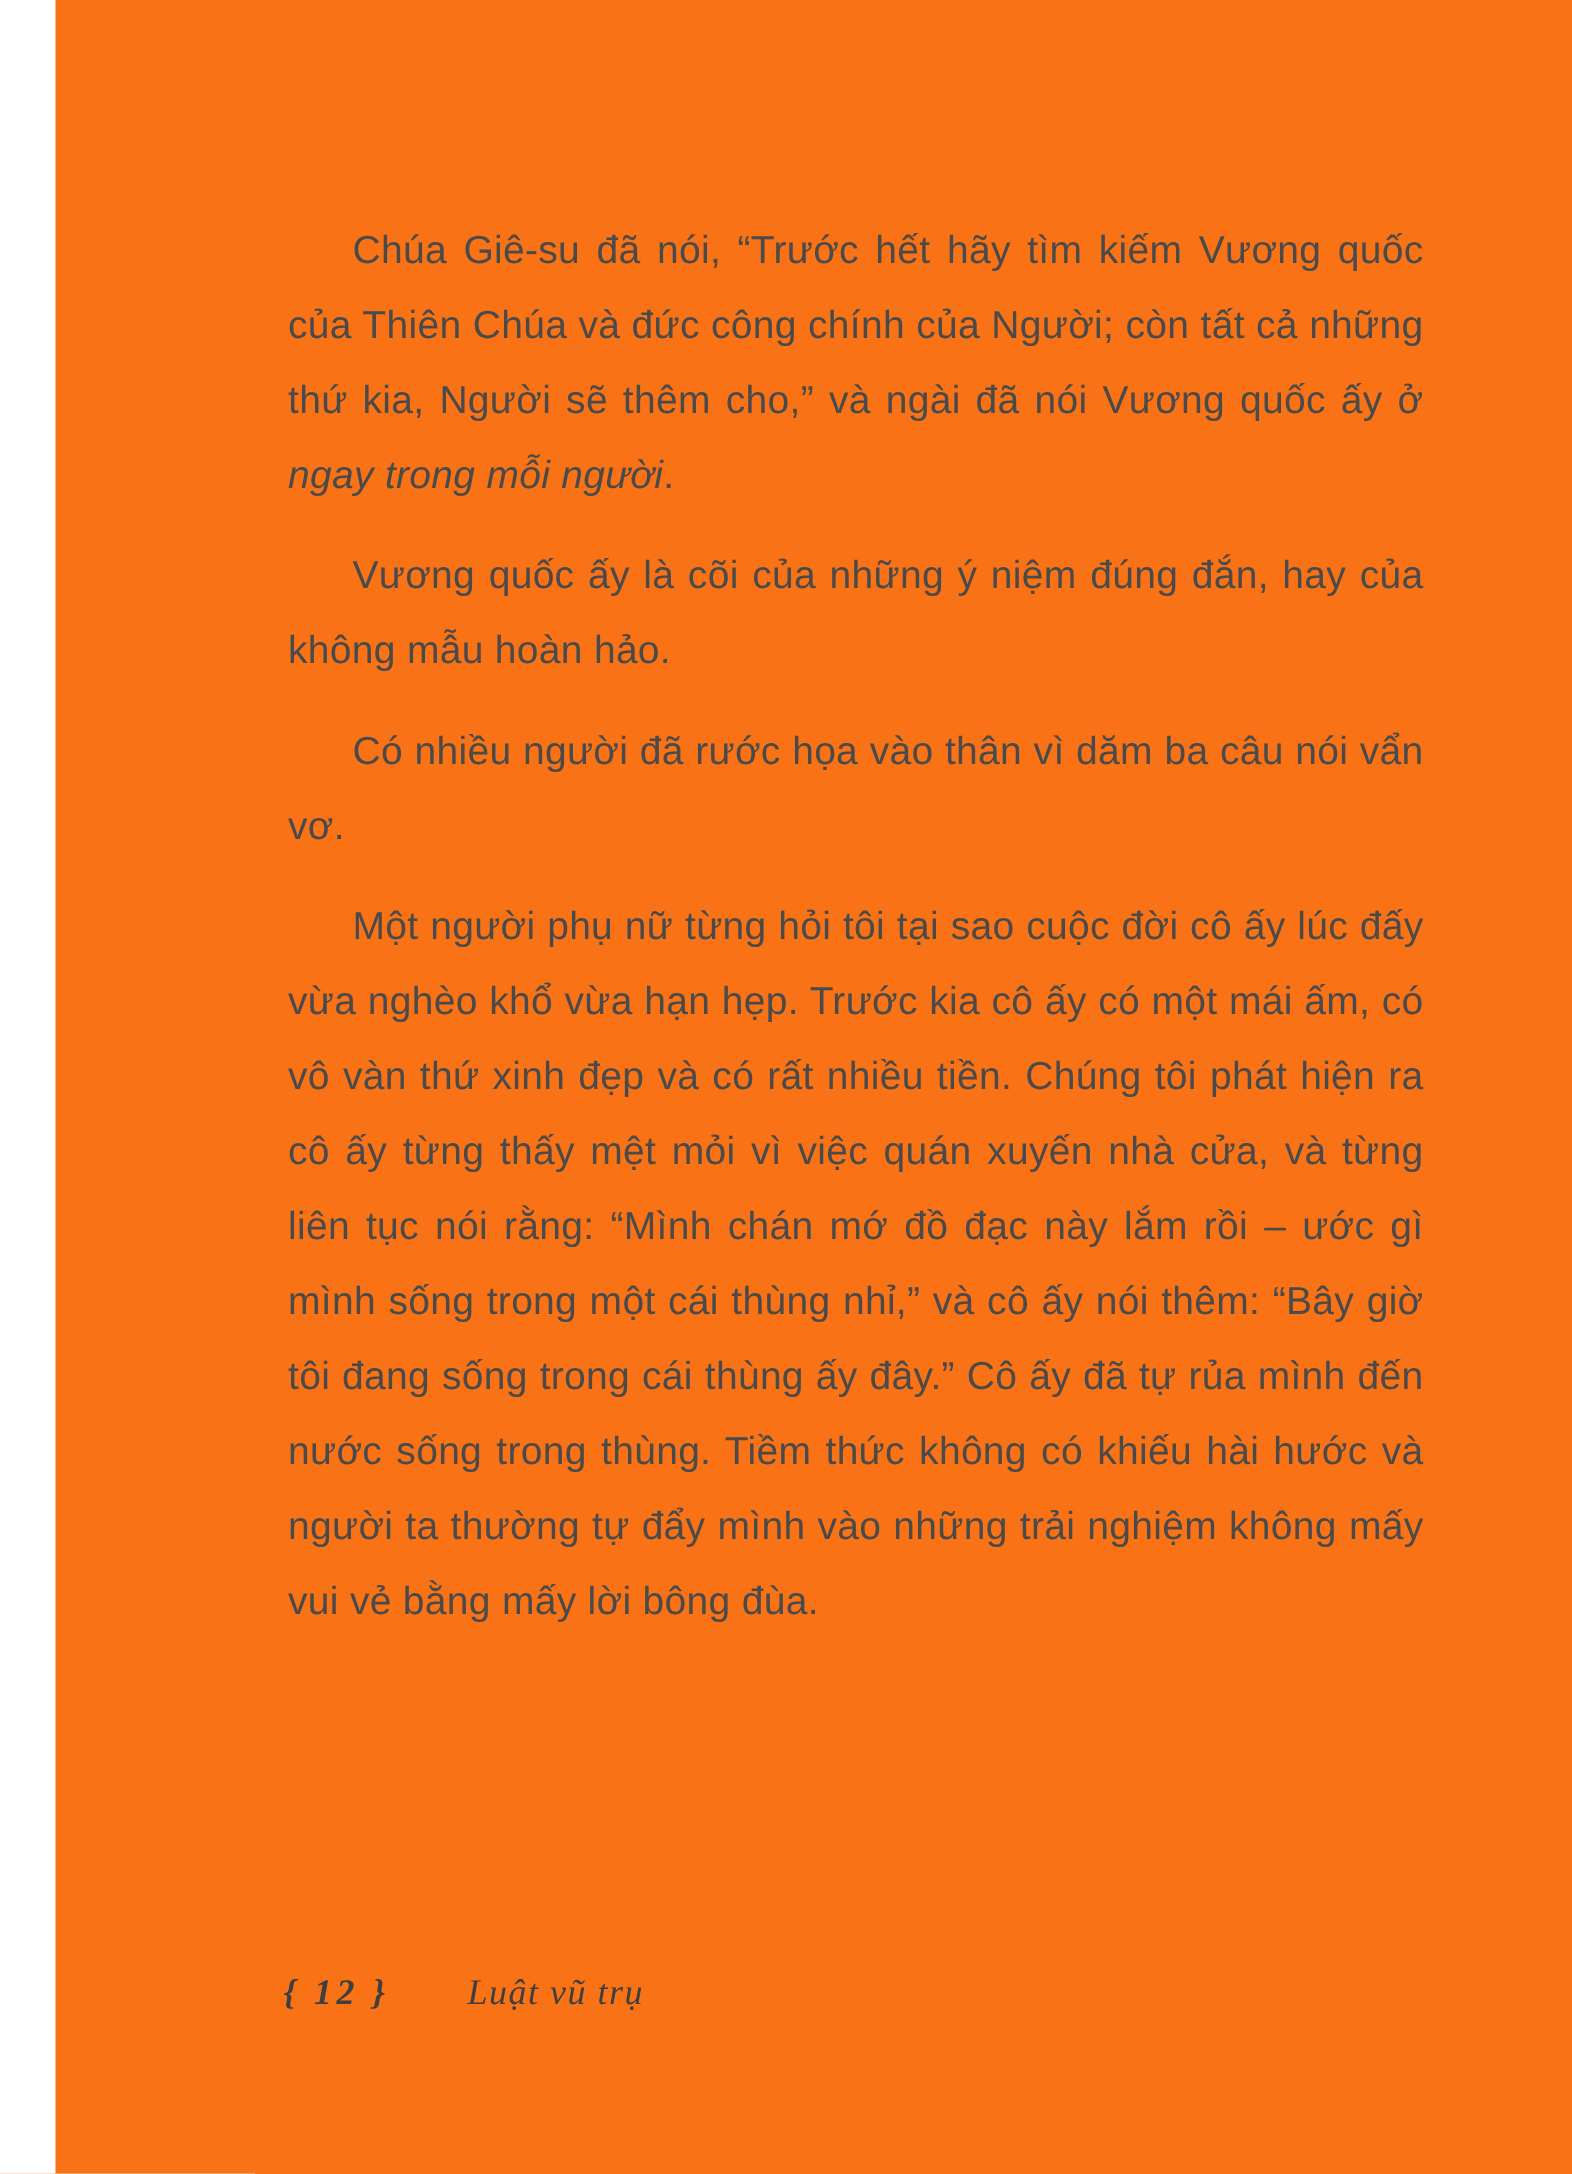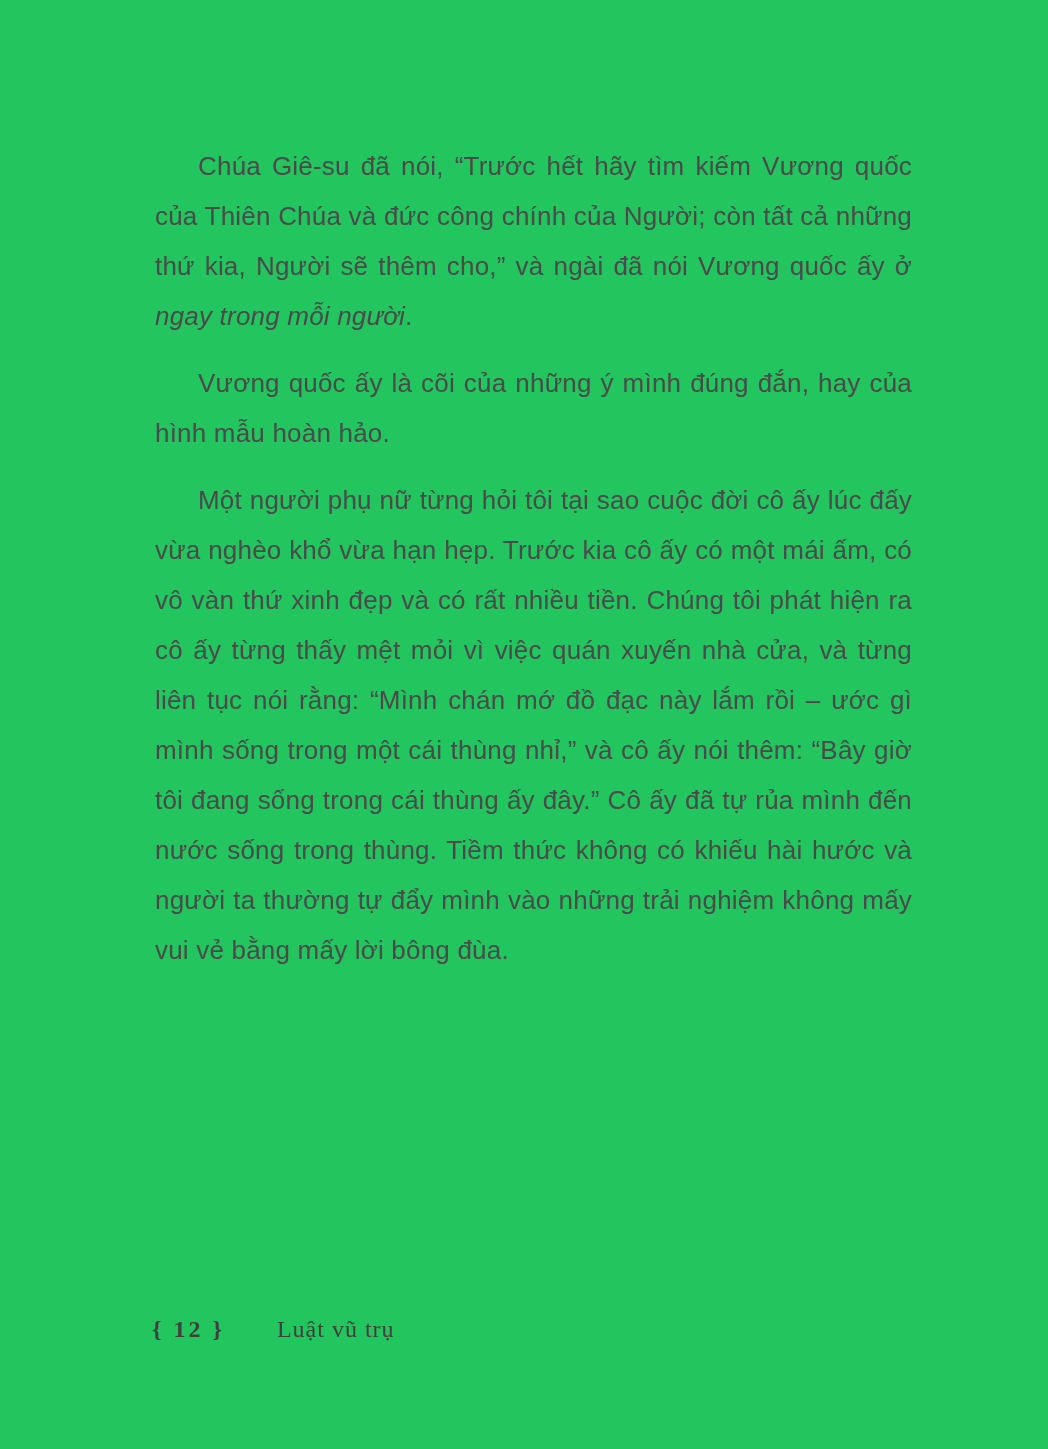--- a/index.html
+++ b/index.html
@@ -10,21 +10,22 @@
   body {
     width: 1048px;
     height: 1449px;
     position: relative;
     font-family: "Liberation Sans", sans-serif;
     overflow: hidden;
   }
   .page {
     position: absolute;
     inset: 0;
-    background: #22c55e;
+    background: #f97316;
+    margin-left: 37px;
   }
   .text-block {
     position: absolute;
     left: 155px;
     top: 141px;
     width: 757px;
     color: #4a4a4a;
     font-size: 26px;
     line-height: 50px;
     text-align: justify;
@@ -36,20 +37,21 @@
     text-indent: 43px;
   }
   .text-block em {
     font-style: italic;
   }
   .footer {
     position: absolute;
     left: 152px;
     top: 1316px;
     font-family: "Liberation Serif", serif;
+    font-style: italic;
     color: #3f3f3f;
     font-size: 24px;
     white-space: nowrap;
   }
   .footer .page-num {
     font-weight: 700;
     letter-spacing: 3px;
     margin-right: 52px;
   }
   .footer .book-title {
@@ -59,23 +61,24 @@
 </style>
 </head>
 <body>
 
 <div class="page">
 
   <div class="text-block">
 
     <p><span>Chúa Giê-su đã nói, “Trước hết hãy tìm kiếm Vương quốc của Thiên Chúa và đức công chính của Người; còn tất cả những thứ kia, Người sẽ thêm cho,” và ngài đã nói Vương quốc ấy ở </span><em>ngay trong mỗi người</em><span>.</span></p>
 
-    <p><span>Vương quốc ấy là cõi của những ý mình đúng đắn, hay của hình mẫu hoàn hảo.</span></p>
+    <p><span>Vương quốc ấy là cõi của những ý niệm đúng đắn, hay của không mẫu hoàn hảo.</span></p>
 
 
+    <p><span>Có nhiều người đã rước họa vào thân vì dăm ba câu nói vẩn vơ.</span></p>
 
     <p><span>Một người phụ nữ từng hỏi tôi tại sao cuộc đời cô ấy lúc đấy vừa nghèo khổ vừa hạn hẹp. Trước kia cô ấy có một mái ấm, có vô vàn thứ xinh đẹp và có rất nhiều tiền. Chúng tôi phát hiện ra cô ấy từng thấy mệt mỏi vì việc quán xuyến nhà cửa, và từng liên tục nói rằng: “Mình chán mớ đồ đạc này lắm rồi – ước gì mình sống trong một cái thùng nhỉ,” và cô ấy nói thêm: “Bây giờ tôi đang sống trong cái thùng ấy đây.” Cô ấy đã tự rủa mình đến nước sống trong thùng. Tiềm thức không có khiếu hài hước và người ta thường tự đẩy mình vào những trải nghiệm không mấy vui vẻ bằng mấy lời bông đùa.</span></p>
 
   </div>
 
   <div class="footer">
     <span class="page-num">{ 12 }</span><span class="book-title">Luật vũ trụ</span>
   </div>
 
 </div>

